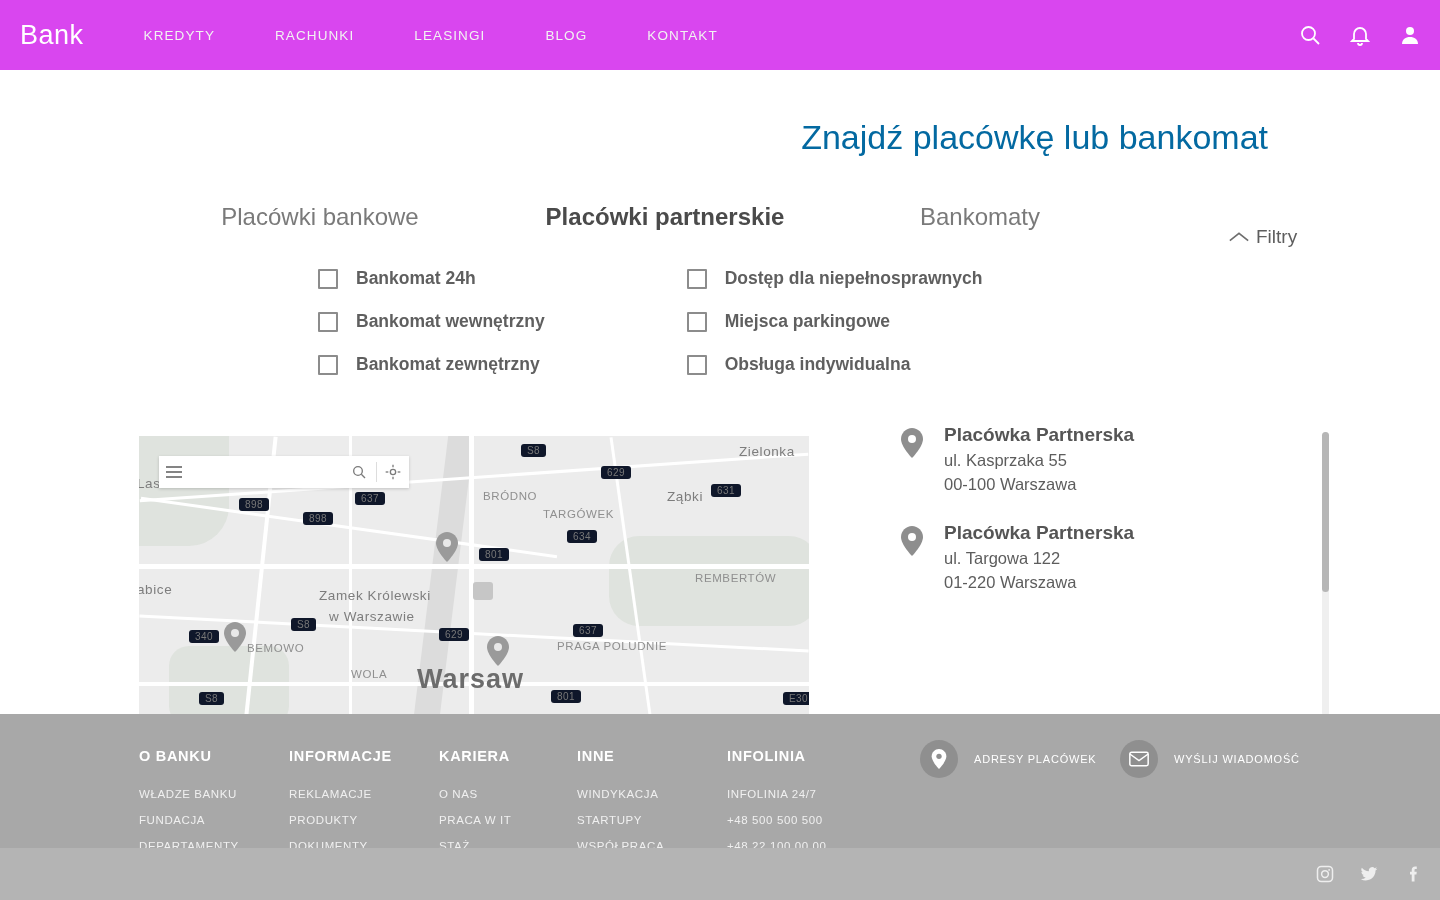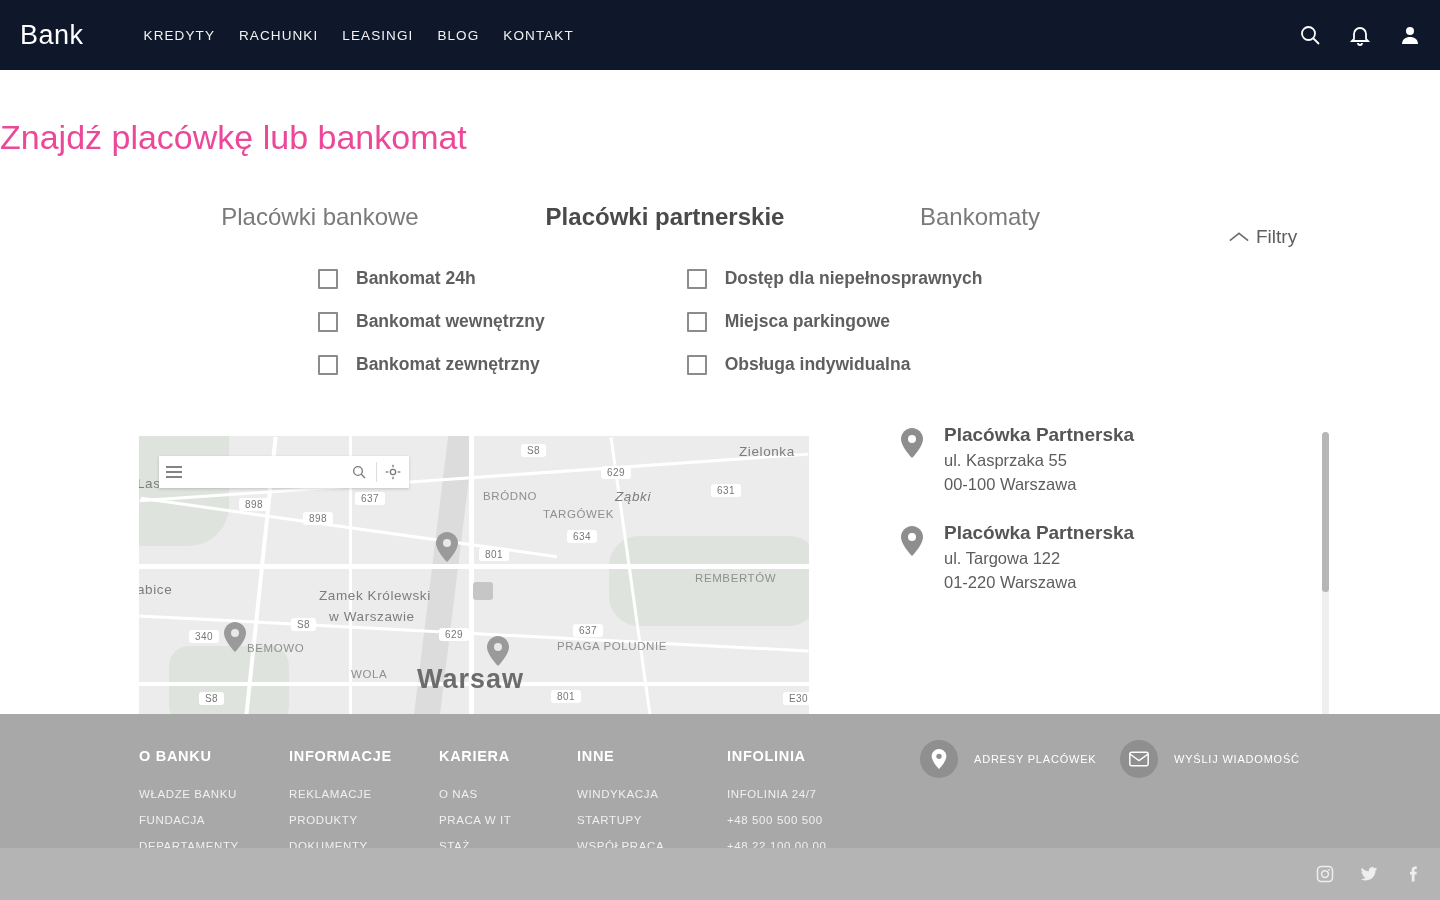--- a/index.html
+++ b/index.html
@@ -7,42 +7,42 @@
     width: 1440px; height: 900px;
     font-family: "Liberation Sans", sans-serif;
     background: #fff;
     overflow: hidden;
   }
   .page { position: relative; width: 1440px; height: 900px; background: #ffffff; }
 
   
   .header {
     position: absolute; top: 0; left: 0; width: 1440px; height: 70px;
-    background: #0f172a;
+    background: #d946ef;
     display: flex; align-items: center;
   }
   .brand {
     color: #ffffff; font-size: 27px; font-weight: 400;
     margin-left: 20px; margin-right: 60px; letter-spacing: .5px;
   }
-  .nav { display: flex; align-items: center; gap: 24px; }
+  .nav { display: flex; align-items: center; gap: 60px; }
   .nav-item {
     color: #f2f2f2; font-size: 13.5px; letter-spacing: 1.1px;
     text-transform: uppercase; cursor: pointer; white-space: nowrap;
   }
   .header-icons {
     position: absolute; right: 18px; top: 0; height: 70px;
     display: flex; align-items: center; gap: 26px;
   }
   .hicon { width: 24px; height: 24px; color: #ffffff; cursor: pointer; display: block; }
 
   
   .page-title {
     position: absolute; top: 118px; left: 0; width: 1268px;
-    text-align: left; font-size: 34px; color: #ec4899; font-weight: 400;
+    text-align: right; font-size: 34px; color: #0369a1; font-weight: 400;
   }
 
   
   .tabs {
     position: absolute; top: 203px; left: 140px; width: 1160px;
     display: flex; align-items: center;
   }
   .tab {
     font-size: 24px; color: #7a7a7a; cursor: pointer; text-align: center;
   }
@@ -79,21 +79,21 @@
   .map-bg { position: absolute; inset: 0; }
   .road { position: absolute; background: #ffffff; }
   .green { position: absolute; background: #dfe3de; }
   .water { position: absolute; background: #dcdcdc; }
   .map-label {
     position: absolute; color: #8f8f8f; font-size: 11.5px; letter-spacing: .6px;
   }
   .map-label.big { font-size: 27px; color: #6c6c6c; font-weight: bold; letter-spacing: 1px;}
   .map-label.mid { font-size: 13.5px; color: #7d7d7d; }
   .shield {
-    position: absolute; background: #ffffff; color: #777; font-size: 10px;
+    position: absolute; background: #0f172a; color: #777; font-size: 10px;
     padding: 1px 6px; border-radius: 3px; letter-spacing: .4px;
   }
   .map-ctrl {
     position: absolute; top: 20px; left: 20px; height: 32px; width: 250px;
     background: #fff; display: flex; align-items: center; box-shadow: 0 1px 3px rgba(0,0,0,.18);
   }
   .map-ctrl .burger { width: 34px; display:flex; align-items:center; justify-content:center; cursor:pointer;}
   .map-ctrl .sep { width: 1px; height: 20px; background: #ddd; }
   .map-ctrl .mini-ico { width: 38px; display:flex; align-items:center; justify-content:center; cursor:pointer;}
   .pin {
@@ -257,21 +257,21 @@
       <div class="road" style="left:0; top:196px; width:670px; height:3px; transform: rotate(3deg);"></div>
       <div class="road" style="left:490px; top:0; width:3px; height:280px; transform: rotate(-8deg);"></div>
       <div class="road" style="left:210px; top:0; width:3px; height:280px;"></div>
       <div class="road" style="left:0; top:90px; width:420px; height:3px; transform: rotate(8deg);"></div>
     </div>
 
     <span class="map-label mid" style="left:-2px; top:40px;">Las</span>
     <span class="map-label mid" style="left:-2px; top:146px;">abice</span>
     <span class="map-label mid" style="left:600px; top:8px;">Zielonka</span>
     <span class="map-label" style="left:344px; top:54px;">BRÓDNO</span>
-    <span class="map-label mid" style="left:476px; top:53px;font-style:italic;">Ząbki</span>
+    <span class="map-label mid" style="left:528px; top:53px;">Ząbki</span>
     <span class="map-label" style="left:404px; top:72px;">TARGÓWEK</span>
     <span class="map-label" style="left:556px; top:136px;">REMBERTÓW</span>
     <span class="map-label mid" style="left:180px; top:152px;">Zamek Królewski</span>
     <span class="map-label mid" style="left:190px; top:173px;">w Warszawie</span>
     <span class="map-label" style="left:418px; top:204px;">PRAGA POLUDNIE</span>
     <span class="map-label" style="left:108px; top:206px;">BEMOWO</span>
     <span class="map-label" style="left:212px; top:232px;">WOLA</span>
     <span class="map-label big" style="left:278px; top:228px;">Warsaw</span>
 
     <span class="shield" style="left:382px; top:8px;">S8</span>

